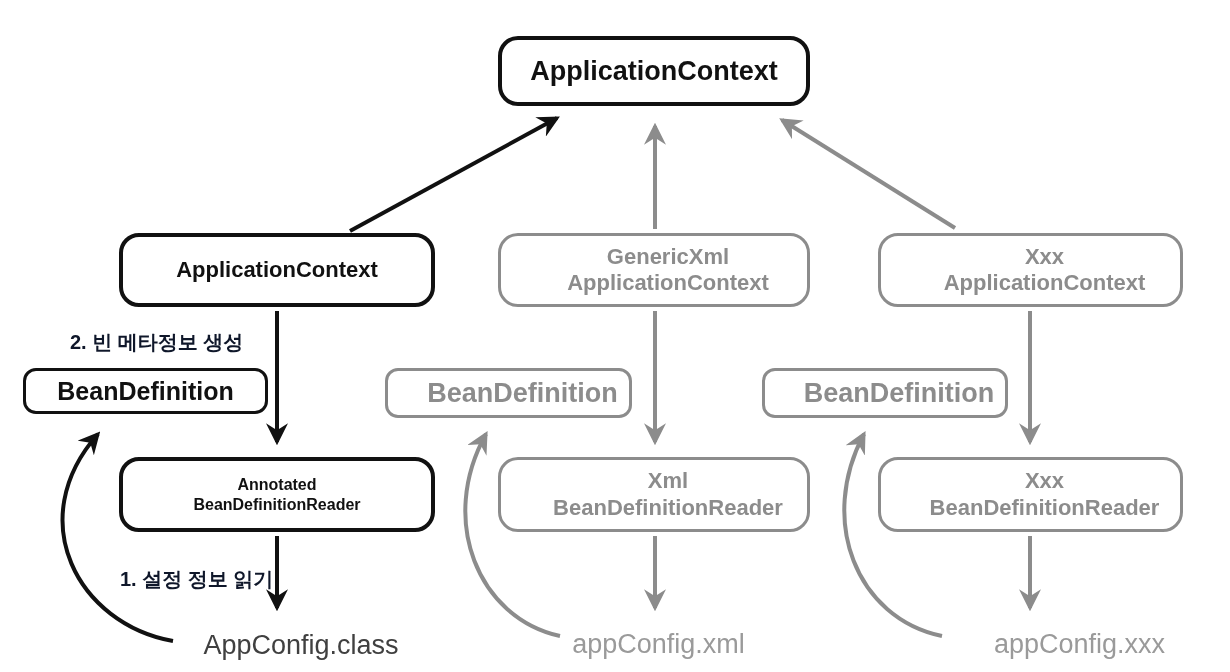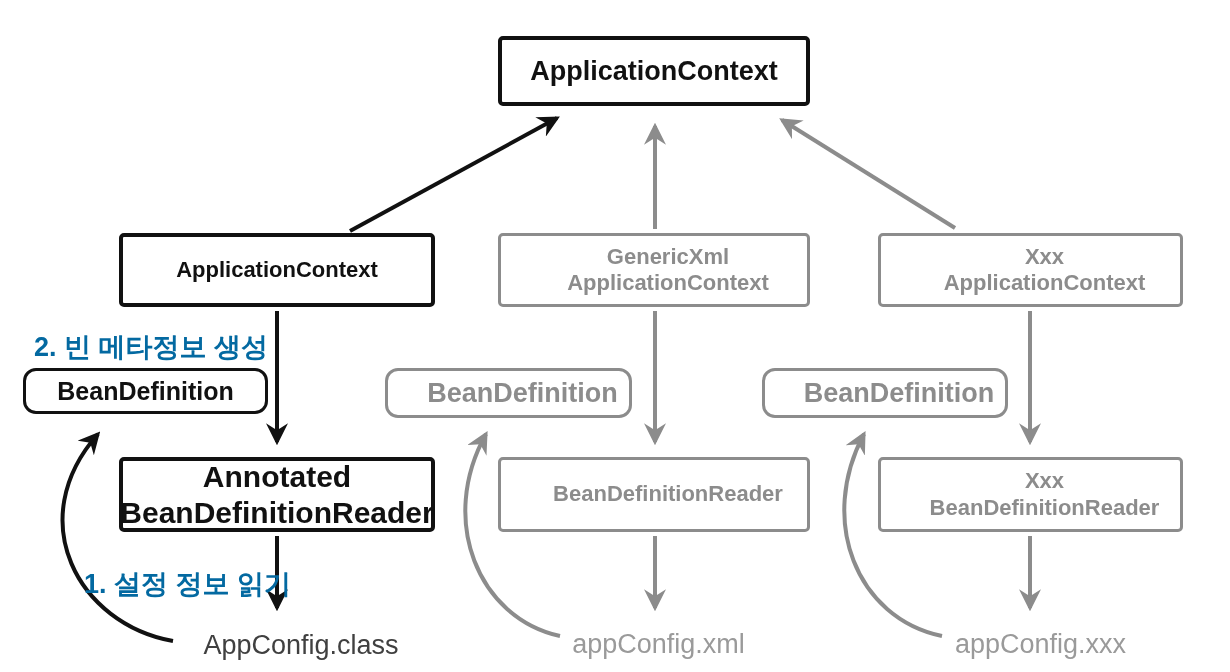--- a/index.html
+++ b/index.html
@@ -16,61 +16,62 @@
     left: 0; top: 0;
     width: 1230px; height: 672px;
   }
   .box {
     position: absolute;
     display: flex;
     align-items: center;
     justify-content: center;
     text-align: center;
     background: #ffffff;
-    border-radius: 5px;
+    border-radius: 20px;
     font-weight: bold;
     box-sizing: border-box;
   }
   .box .lines { line-height: 1.2; }
   .black-box { border: 4px solid #111111; color: #111111; }
   .gray-box  { border: 3.5px solid #8c8c8c; color: #8c8c8c; padding-left: 28px; }
 
   .root-box   { left: 498px; top: 36px;  width: 312px; height: 70px; font-size: 27px; border-width: 4.5px; }
 
   .ctx-1      { left: 119px; top: 233px; width: 316px; height: 74px; font-size: 22px; }
   .ctx-2      { left: 498px; top: 233px; width: 312px; height: 74px; font-size: 22px; }
   .ctx-3      { left: 878px; top: 233px; width: 305px; height: 74px; font-size: 22px; }
 
   .bd-1       { left: 23px;  top: 368px; width: 245px; height: 46px; font-size: 25px; border-width: 3.5px; border-radius: 13px; }
   .bd-2       { left: 385px; top: 368px; width: 247px; height: 50px; font-size: 27px; border-radius: 13px; }
   .bd-3       { left: 762px; top: 368px; width: 246px; height: 50px; font-size: 27px; border-radius: 13px; }
 
-  .reader-1   { left: 119px; top: 457px; width: 316px; height: 75px; font-size: 30px; }
+  .reader-1   { left: 119px; top: 457px; width: 316px; height: 75px; font-size: 16px; }
   .reader-2   { left: 498px; top: 457px; width: 312px; height: 75px; font-size: 22px; }
   .reader-3   { left: 878px; top: 457px; width: 305px; height: 75px; font-size: 22px; }
 
   .step-label {
     position: absolute;
     font-weight: bold;
-    font-size: 27px;
-    color: #0369a1;
+    font-size: 20px;
+    color: #0f172a;
     white-space: nowrap;
+    margin-left: 36px;
   }
   .step-2 { left: 34px; top: 329px; }
   .step-1 { left: 84px; top: 566px; }
 
   .file-label {
     position: absolute;
     font-size: 27px;
     white-space: nowrap;
     text-align: center;
   }
   .file-1 { left: 195px; top: 630px; width: 212px; color: #404040; }
   .file-2 { left: 566px; top: 629px; width: 185px; color: #9a9a9a; }
-  .file-3 { left: 948px; top: 629px; width: 185px; color: #9a9a9a; }
+  .file-3 { left: 987px; top: 629px; width: 185px; color: #9a9a9a; }
 </style>
 </head>
 <body>
 
 <div class="stage">
 
   <svg class="arrows" viewBox="0 0 1230 672" xmlns="http://www.w3.org/2000/svg">
     <defs>
       <marker id="head-black" viewBox="0 0 10 10" refX="8.5" refY="5" markerWidth="5.5" markerHeight="5.5" orient="auto-start-reverse">
         <path d="M0,0 L10,5 L0,10 L3.2,5 z" fill="#111111"></path>
@@ -132,20 +133,21 @@
   </div>
 
   <div class="box black-box reader-1">
     <div class="lines">
       <div>Annotated</div>
       <div>BeanDefinitionReader</div>
     </div>
   </div>
   <div class="box gray-box reader-2">
     <div class="lines">
+      <div>Xml</div>
       <div>BeanDefinitionReader</div>
     </div>
   </div>
   <div class="box gray-box reader-3">
     <div class="lines">
       <div>Xxx</div>
       <div>BeanDefinitionReader</div>
     </div>
   </div>
 

